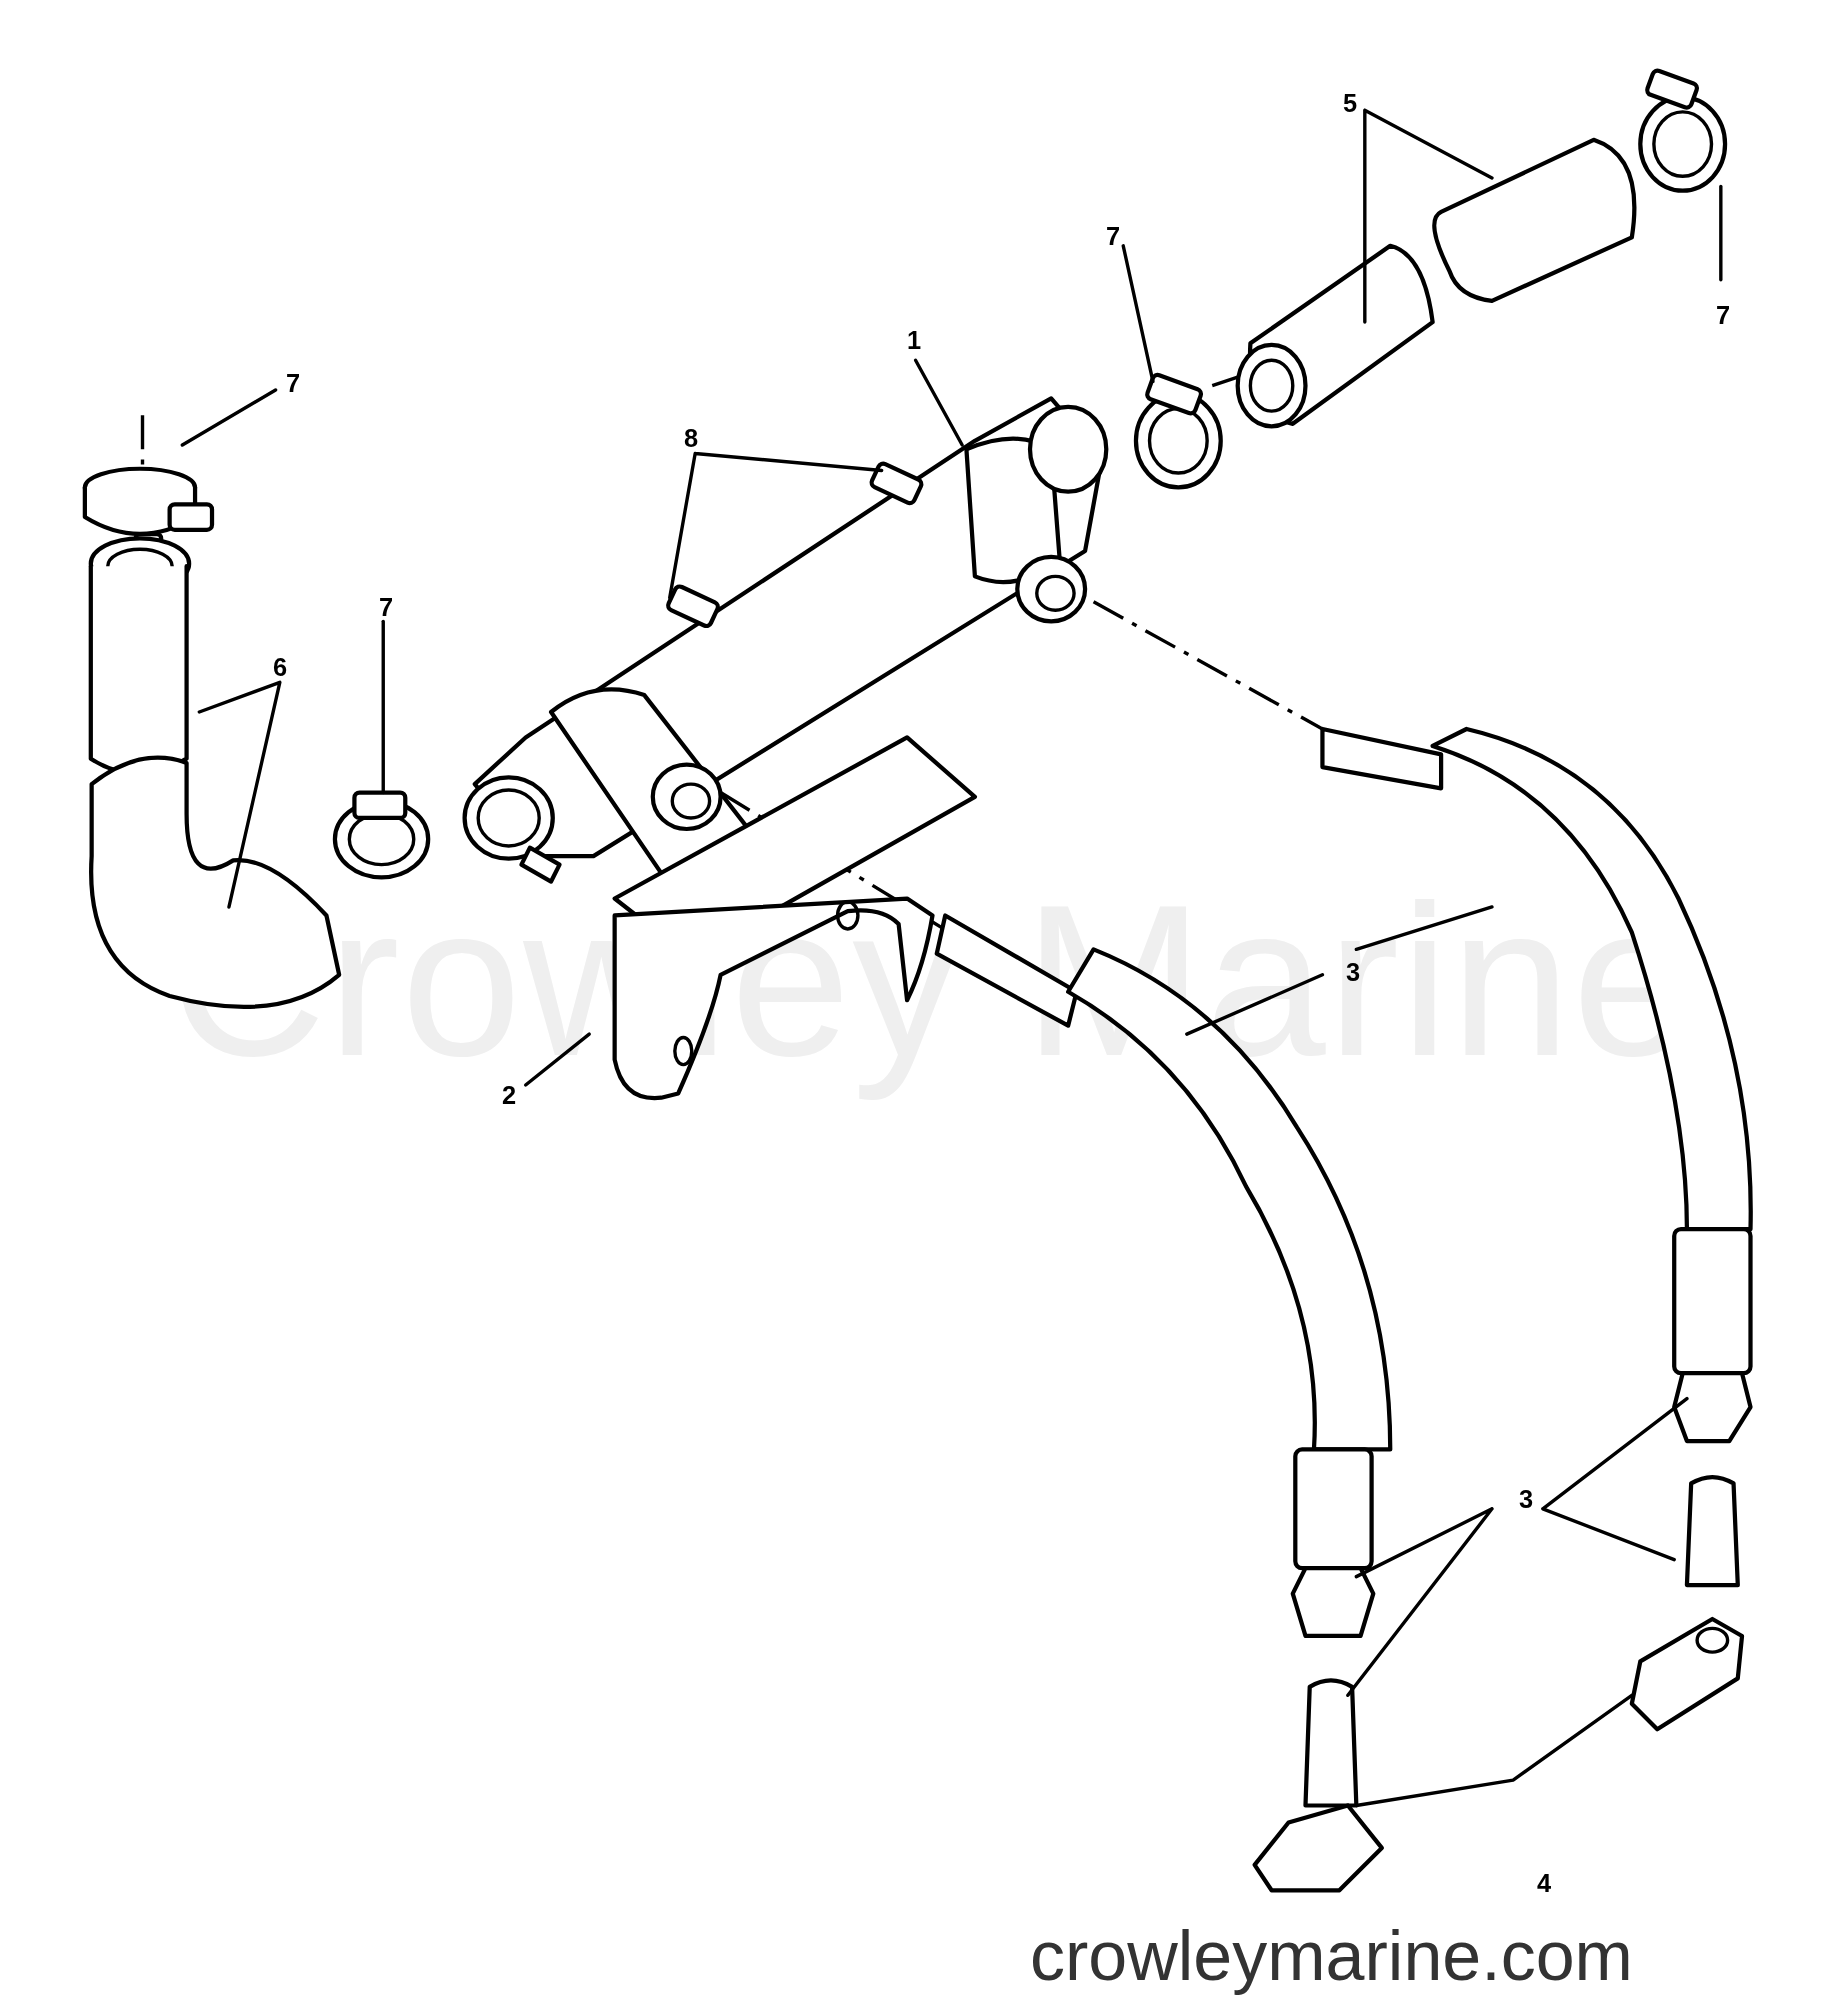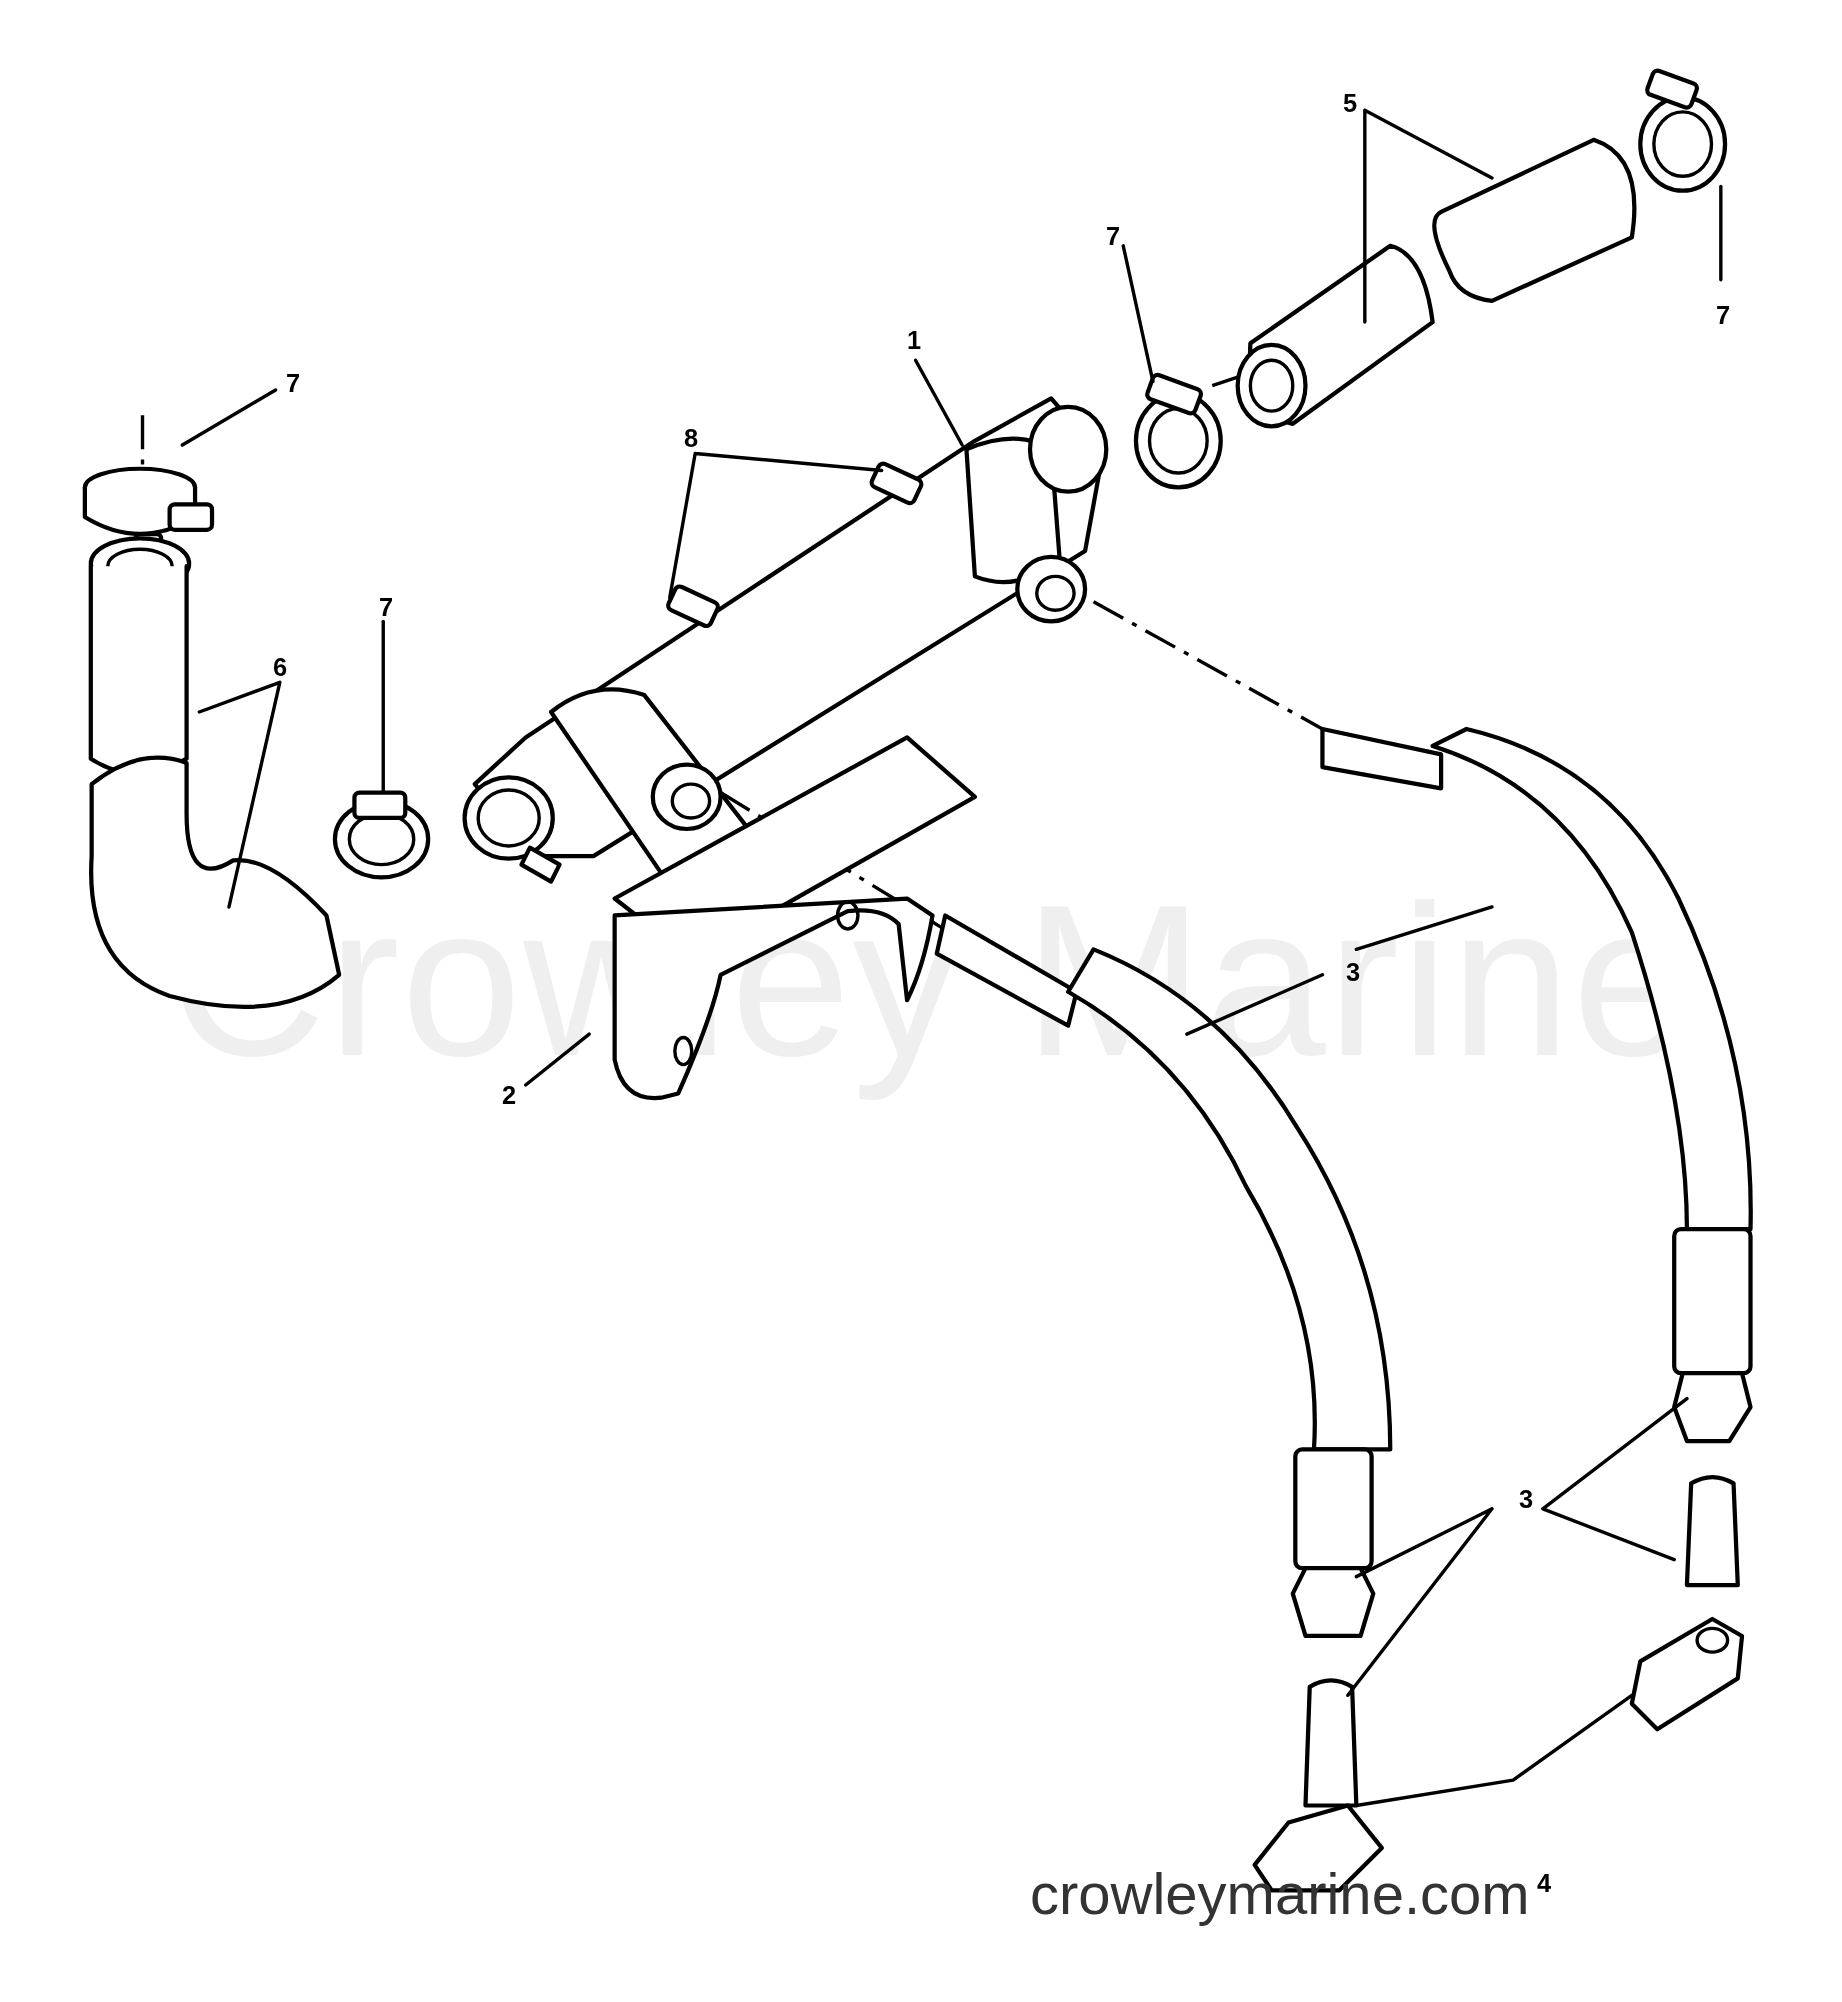--- a/index.html
+++ b/index.html
@@ -1,19 +1,19 @@
 <!DOCTYPE html>
 <html style="font-size:13.6px"><head>
 <meta charset="utf-8">
 <style>
   html, body { margin: 0; padding: 0; background: #ffffff; }
   body { width: 1843px; height: 2003px; position: relative; overflow: hidden; font-family: "Liberation Sans", sans-serif; }
   #canvas { position: absolute; left: 0; top: 0; width: 1843px; height: 2003px; }
   .wm-big { position: absolute; left: 170px; top: 856px; font-size: 216px; color: #efefef; letter-spacing: 1.7px; white-space: nowrap; font-family: "Liberation Sans", sans-serif; z-index: 0; }
-  .wm-url { position: absolute; left: 1030px; top: 1860px; font-size: 58px; color: #333333; white-space: nowrap; font-family: "Liberation Sans", sans-serif; z-index: 3; }
+  .wm-url { position: absolute; left: 1030px; top: 1916px; font-size: 70px; color: #333333; white-space: nowrap; font-family: "Liberation Sans", sans-serif; z-index: 3; }
   .callout { position: absolute; font-size: 25.4px; font-weight: bold; color: #000; font-family: "Liberation Sans", sans-serif; z-index: 4; }
   svg { position: absolute; left: 0; top: 0; z-index: 2; }
   .ln { stroke: #000; stroke-width: 5; fill: #fff; stroke-linejoin: round; stroke-linecap: round; }
   .lt { stroke: #000; stroke-width: 4; fill: none; stroke-linecap: round; }
   .dash { stroke: #000; stroke-width: 4; fill: none; stroke-dasharray: 40 12 6 12; }
 </style>
 </head>
 <body>
 
 <div id="canvas">

